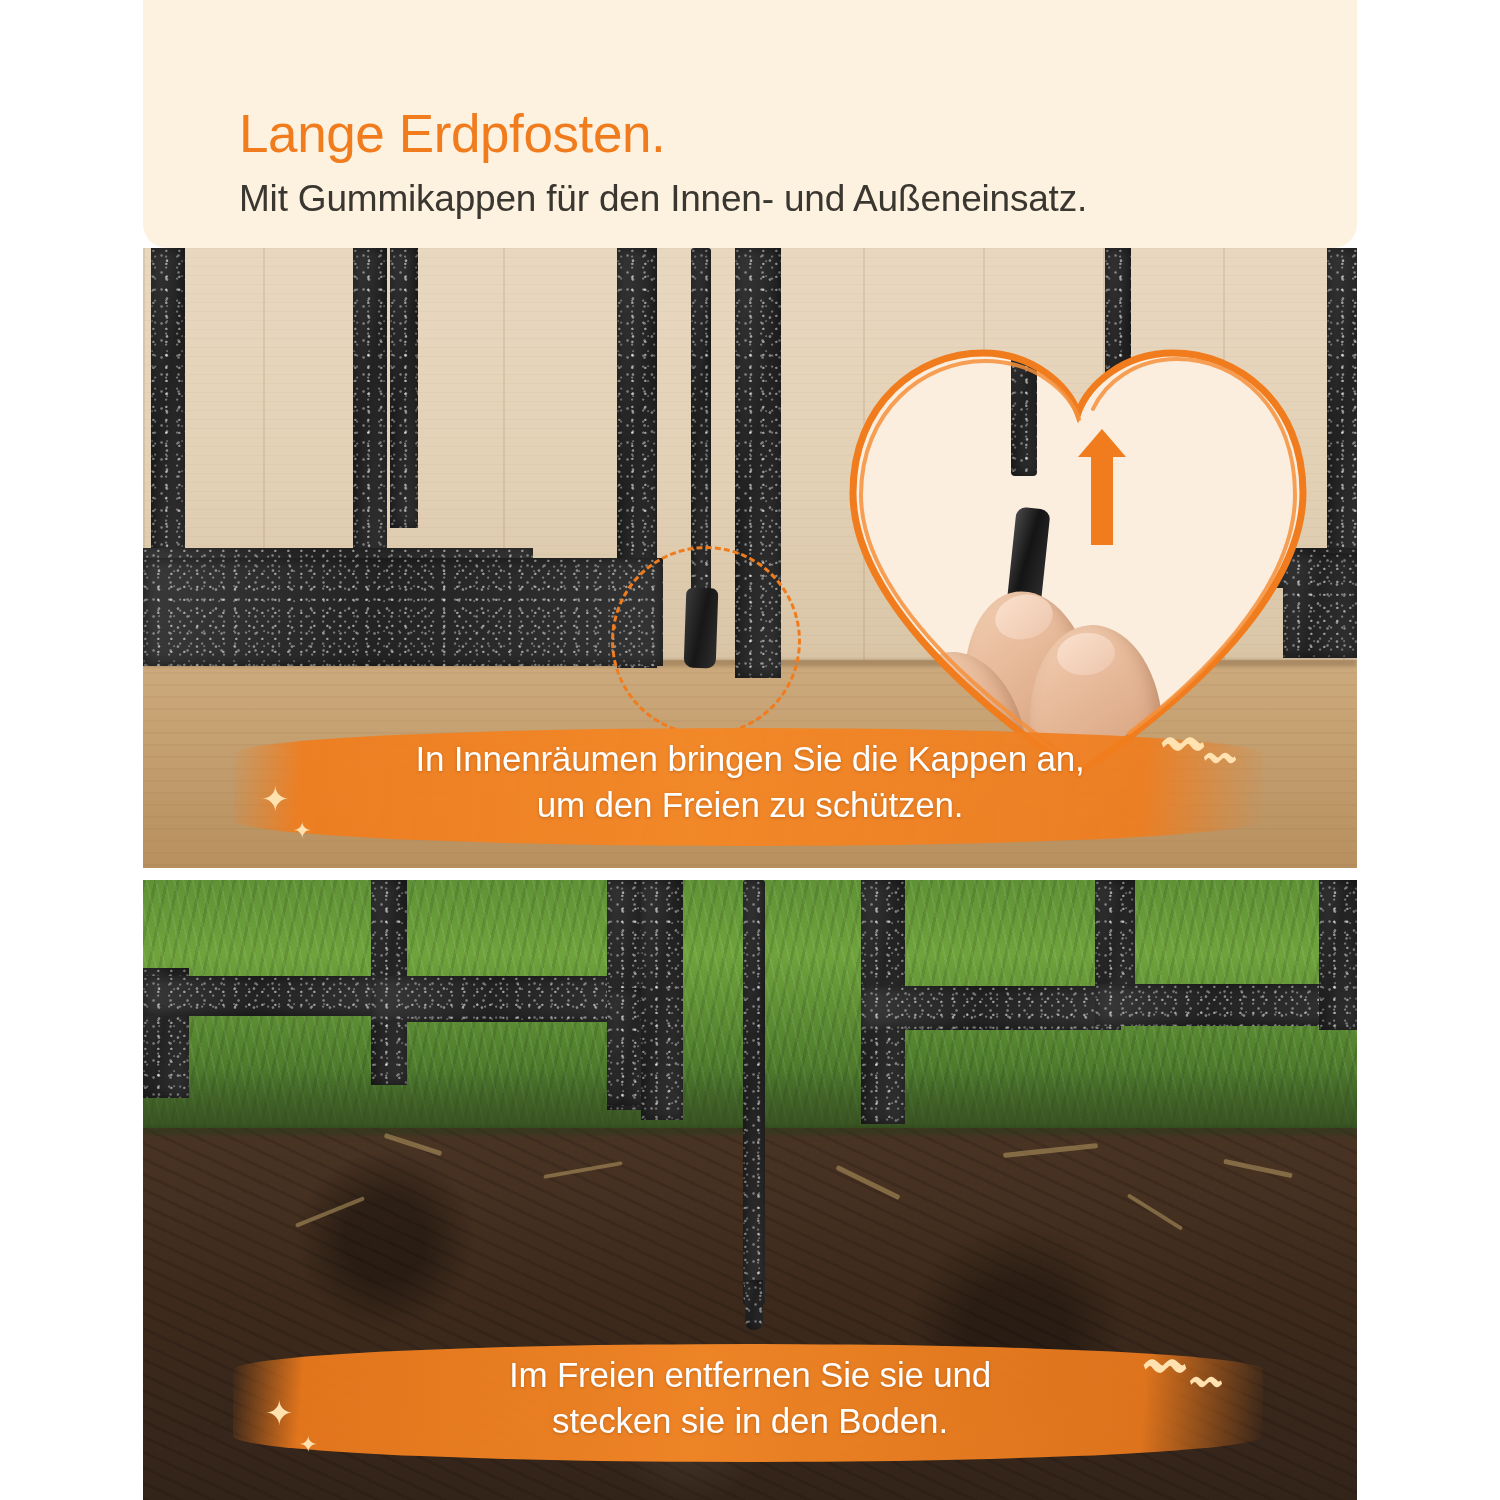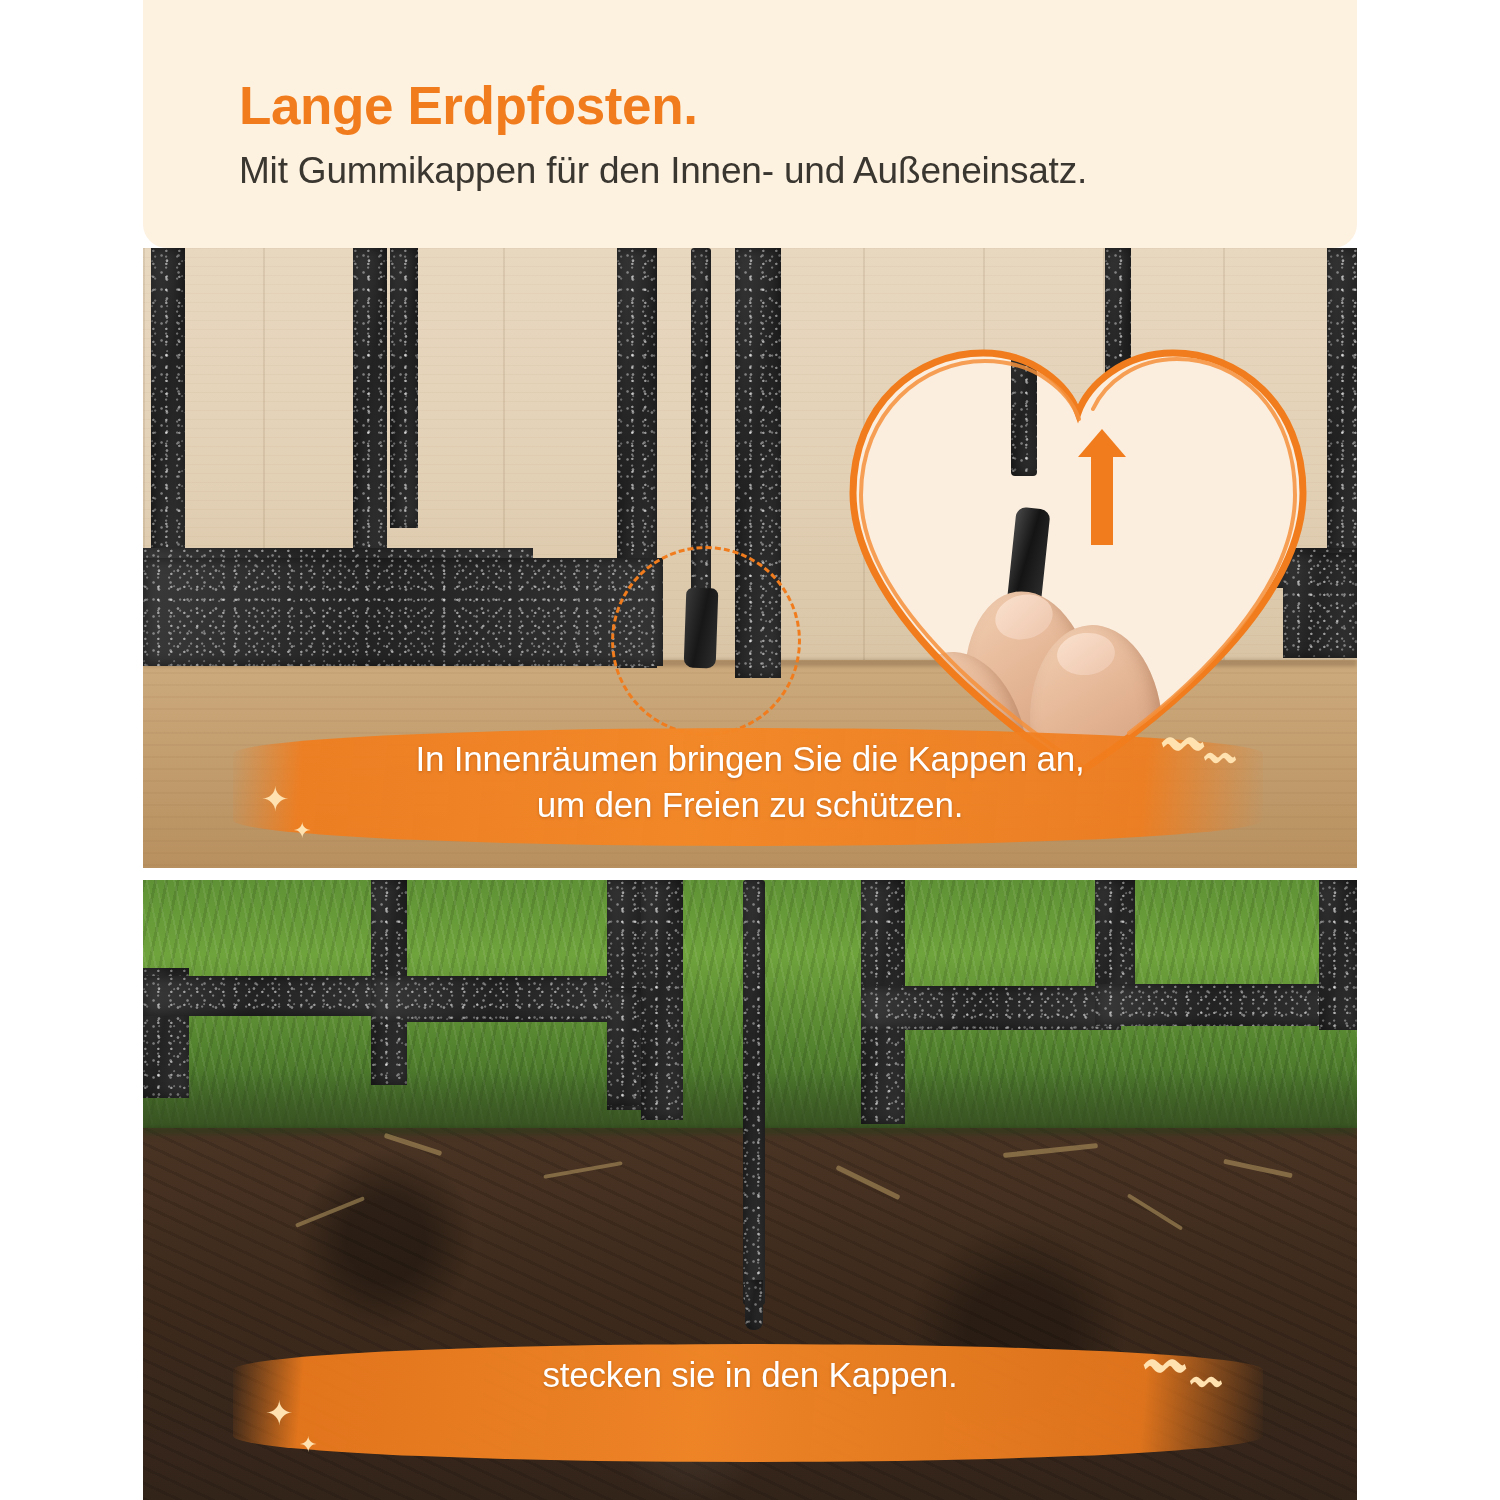--- a/index.html
+++ b/index.html
@@ -28,24 +28,25 @@
     top: 0px;
     width: 1214px;
     height: 248px;
     background: #fdf1e0;
     border-radius: 0 0 24px 24px;
     box-sizing: border-box;
     padding: 78px 0 0 96px;
   }
   .header-title {
     font-size: 53px;
-    font-weight: bold;
+    font-weight: normal;
     color: #f07c1d;
     letter-spacing: -0.4px;
     line-height: 1.05;
+    margin-top: 28px;
   }
   .header-sub {
     margin-top: 16px;
     font-size: 37px;
     color: #3a3630;
     letter-spacing: -0.2px;
     line-height: 1.15;
   }
 
   
@@ -385,18 +386,19 @@
     <div class="metal ground-post" style="left:600px; top:0px; width:22px; height:425px;"></div>
     <div class="metal ground-post" style="left:602px; top:400px; width:18px; height:50px; border-radius:0 0 8px 8px;"></div>
 
     <div class="brush" style="top:452px;">
       <div class="brush-paint"></div>
       <div class="spark" style="left:122px; top:64px;">✦</div>
       <div class="spark" style="left:156px; top:102px; font-size:22px;">✦</div>
       <div class="squiggle" style="left:1002px; top:12px;">〰</div>
       <div class="squiggle" style="left:1048px; top:34px; font-size:30px;">〰</div>
       <div class="caption-text">
-        <div>stecken sie in den Kappen.</div>
+        <div>Im Freien entfernen Sie sie und</div>
+        <div>stecken sie in den Boden.</div>
       </div>
     </div>
   </div>
 
 </div>
 
 </body></html>

